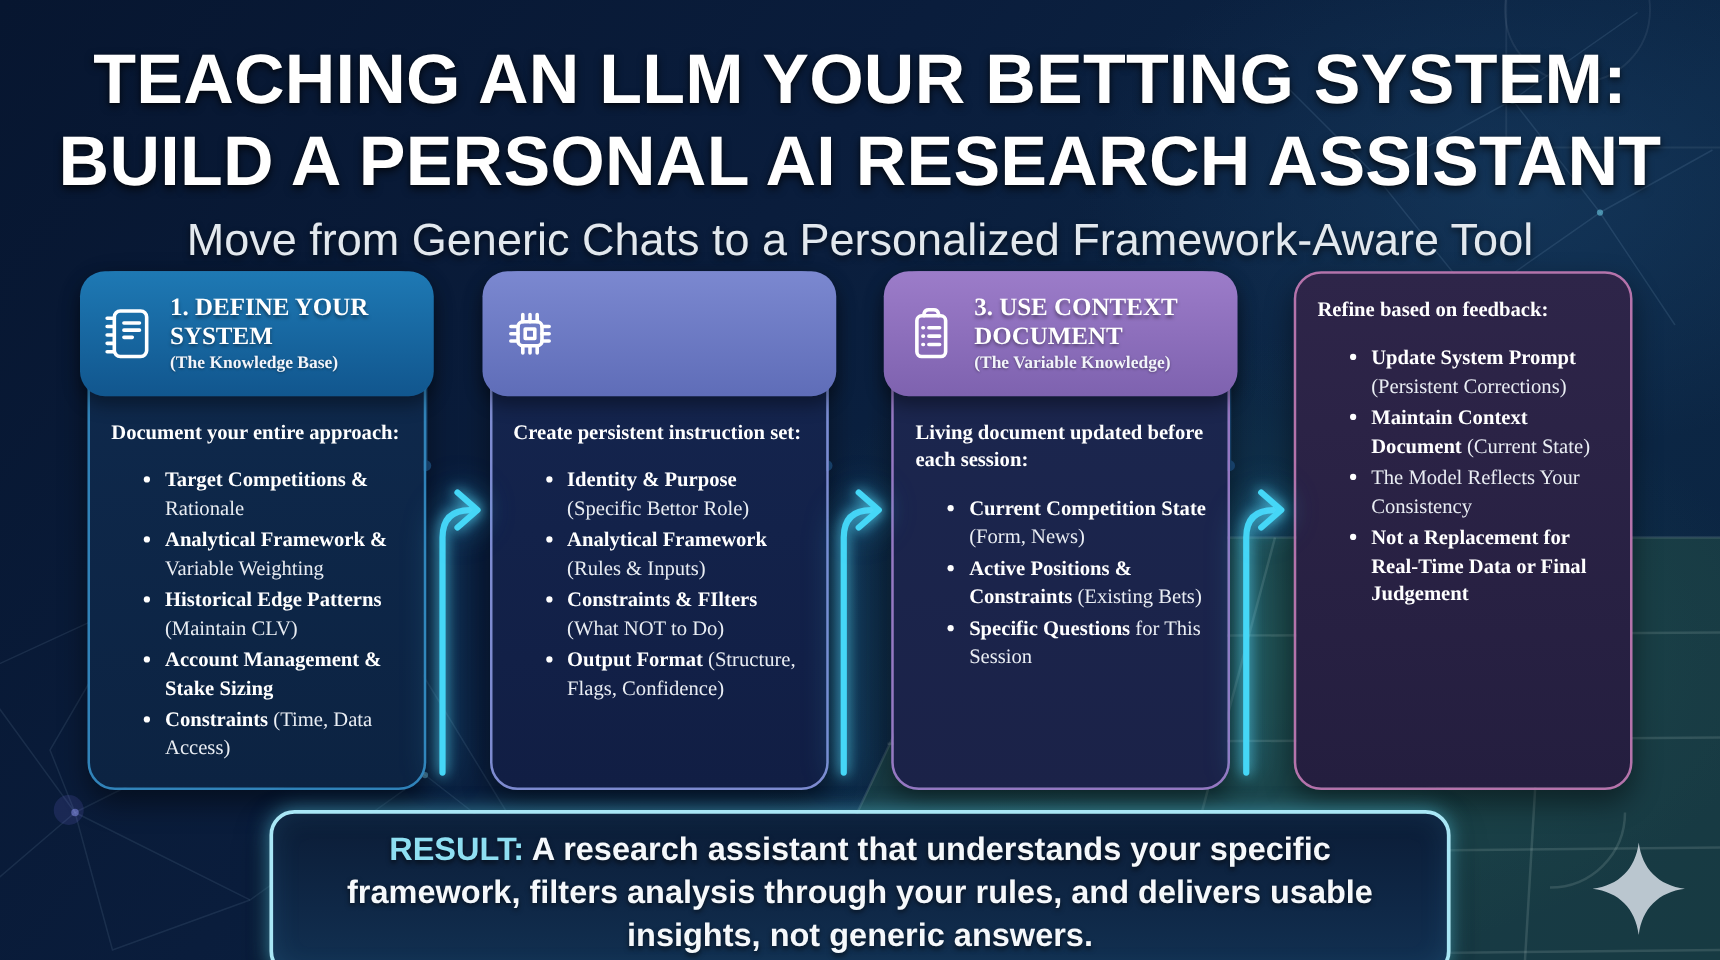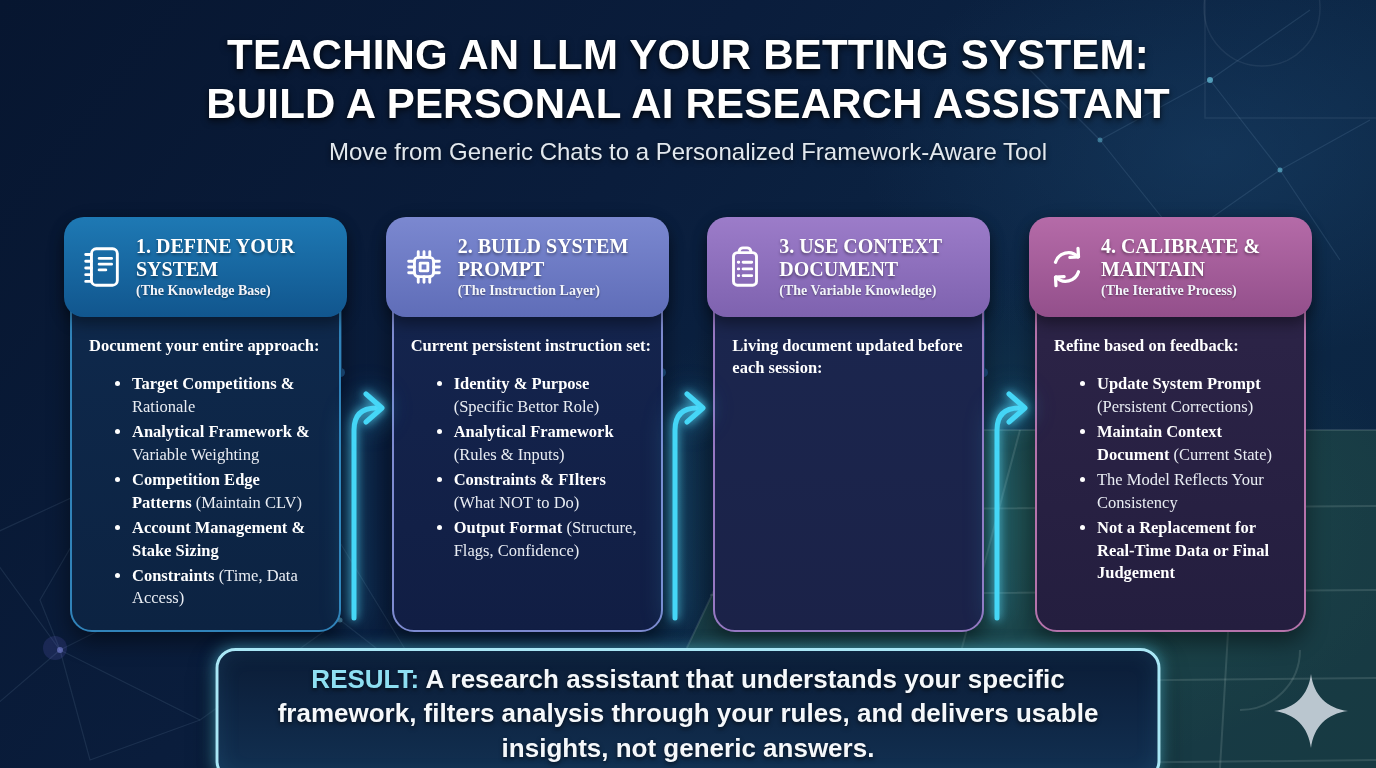--- a/index.html
+++ b/index.html
@@ -9,25 +9,25 @@
     background:
       radial-gradient(ellipse 620px 360px at 72% 68%, rgba(34,96,92,.38), transparent 70%),
       radial-gradient(ellipse 500px 300px at 88% 20%, rgba(28,70,110,.45), transparent 70%),
       linear-gradient(128deg,#071630 0%,#0a1d3c 38%,#0c2746 72%,#0b2440 100%);
   }
   
   .decor{position:absolute;z-index:0;pointer-events:none;}
   
   .page-header{position:absolute;top:30px;left:0;width:100%;text-align:center;z-index:2;}
   .main-title{
-    margin:0;color:#fff;font-weight:700;font-size:42px;line-height:1.17;letter-spacing:.2px;
+    margin:0;color:#fff;font-weight:700;font-size:56px;line-height:1.17;letter-spacing:.2px;
     text-shadow:0 3px 7px rgba(0,0,0,.65),0 1px 2px rgba(0,0,0,.5);
   }
   .sub-title{
-    margin:10px 0 0;color:#e2e8ee;font-weight:400;font-size:24px;
+    margin:10px 0 0;color:#e2e8ee;font-weight:400;font-size:36px;
     text-shadow:0 2px 5px rgba(0,0,0,.6);
   }
   
   .cards-row{position:absolute;top:217px;left:70px;width:1236px;height:415px;
     display:flex;justify-content:space-between;z-index:2;font-family:Liberation Serif, serif;}
   .card{
     position:relative;width:271px;box-sizing:border-box;
     border:2px solid var(--bdr);border-radius:22px;
     background:linear-gradient(180deg,var(--body1),var(--body2));
     box-shadow:0 10px 22px rgba(0,0,0,.45);
@@ -150,42 +150,38 @@
         <div class="hdr-text">
           <p class="card-title">1. DEFINE YOUR SYSTEM</p>
           <p class="card-subtitle">(The Knowledge Base)</p>
         </div>
       </div>
       <div class="card-body">
         <p class="intro">Document your entire approach:</p>
         <ul>
             <li><span class="sg-b">Target Competitions &amp;</span><span class="sg-r"> Rationale</span></li>
             <li><span class="sg-b">Analytical Framework &amp;</span><span class="sg-r"> Variable Weighting</span></li>
-            <li><span class="sg-b">Competition Edge Patterns</span><span class="sg-r"> (Maintain CLV)</span></li>
+            <li><span class="sg-b">Historical Edge Patterns</span><span class="sg-r"> (Maintain CLV)</span></li>
             <li><span class="sg-b">Account Management &amp; Stake Sizing</span></li>
             <li><span class="sg-b">Constraints</span><span class="sg-r"> (Time, Data Access)</span></li>
           </ul>
 
       </div>
     </div>
 
     <div class="card" style="--hdr1: #7b88d0; --hdr2: #5f6db8; --bdr: #7e8bd0; --body1: #152650; --body2: #111e44;">
       <div class="card-header">
         <svg class="hdr-icon" viewBox="0 0 48 48" fill="none" stroke="#fff" stroke-width="3" stroke-linecap="round" stroke-linejoin="round">
           <rect x="14" y="14" width="20" height="20" rx="4"></rect>
           <rect x="20" y="20" width="8" height="8"></rect>
           <path d="M18 14 V8 M24 14 V8 M30 14 V8 M18 34 V40 M24 34 V40 M30 34 V40 M14 18 H8 M14 24 H8 M14 30 H8 M34 18 H40 M34 24 H40 M34 30 H40"></path>
         </svg>
-        <div class="hdr-text">
-          <p class="card-title">2. BUILD SYSTEM PROMPT</p>
-          <p class="card-subtitle">(The Instruction Layer)</p>
-        </div>
-      </div>
-      <div class="card-body">
-        <p class="intro">Current persistent instruction set:</p>
+      </div>
+      <div class="card-body">
+        <p class="intro">Create persistent instruction set:</p>
         <ul>
             <li><span class="sg-b">Identity &amp; Purpose</span><span class="sg-r"> (Specific Bettor Role)</span></li>
             <li><span class="sg-b">Analytical Framework</span><span class="sg-r"> (Rules &amp; Inputs)</span></li>
             <li><span class="sg-b">Constraints &amp; FIlters</span><span class="sg-r"> (What NOT to Do)</span></li>
             <li><span class="sg-b">Output Format</span><span class="sg-r"> (Structure, Flags, Confidence)</span></li>
           </ul>
 
       </div>
     </div>
 
@@ -196,36 +192,29 @@
           <path d="M18 9 V7 a4 4 0 0 1 4 -3 h4 a4 4 0 0 1 4 3 V9"></path>
           <path d="M17 19 h.5 M22 19 H31 M17 26 h.5 M22 26 H31 M17 33 h.5 M22 33 H31"></path>
         </svg>
         <div class="hdr-text">
           <p class="card-title">3. USE CONTEXT DOCUMENT</p>
           <p class="card-subtitle">(The Variable Knowledge)</p>
         </div>
       </div>
       <div class="card-body">
         <p class="intro">Living document updated before each session:</p>
+        <ul>
+            <li><span class="sg-b">Current Competition State</span><span class="sg-r"> (Form, News)</span></li>
+            <li><span class="sg-b">Active Positions &amp; Constraints</span><span class="sg-r"> (Existing Bets)</span></li>
+            <li><span class="sg-b">Specific Questions</span><span class="sg-r"> for This Session</span></li>
+          </ul>
       </div>
     </div>
 
     <div class="card" style="--hdr1: #b56ba8; --hdr2: #934f8b; --bdr: #b573ab; --body1: #2e2549; --body2: #241e3f;">
-      <div class="card-header">
-        <svg class="hdr-icon" viewBox="0 0 48 48" fill="none" stroke="#fff" stroke-width="3.4" stroke-linecap="round" stroke-linejoin="round">
-          <path d="M12 19 A 14 14 0 0 1 35.5 13.5"></path>
-          <polyline points="35.5,4.5 36,13.5 27,14"></polyline>
-          <path d="M36 29 A 14 14 0 0 1 12.5 34.5"></path>
-          <polyline points="12.5,43.5 12,34.5 21,34"></polyline>
-        </svg>
-        <div class="hdr-text">
-          <p class="card-title">4. CALIBRATE &amp; MAINTAIN</p>
-          <p class="card-subtitle">(The Iterative Process)</p>
-        </div>
-      </div>
       <div class="card-body">
         <p class="intro">Refine based on feedback:</p>
         <ul>
             <li><span class="sg-b">Update System Prompt</span><span class="sg-r"> (Persistent Corrections)</span></li>
             <li><span class="sg-b">Maintain Context Document</span><span class="sg-r"> (Current State)</span></li>
             <li><span class="sg-r">The Model Reflects Your Consistency</span></li>
             <li><span class="sg-b">Not a Replacement for Real-Time Data or Final Judgement</span></li>
           </ul>
 
       </div>

